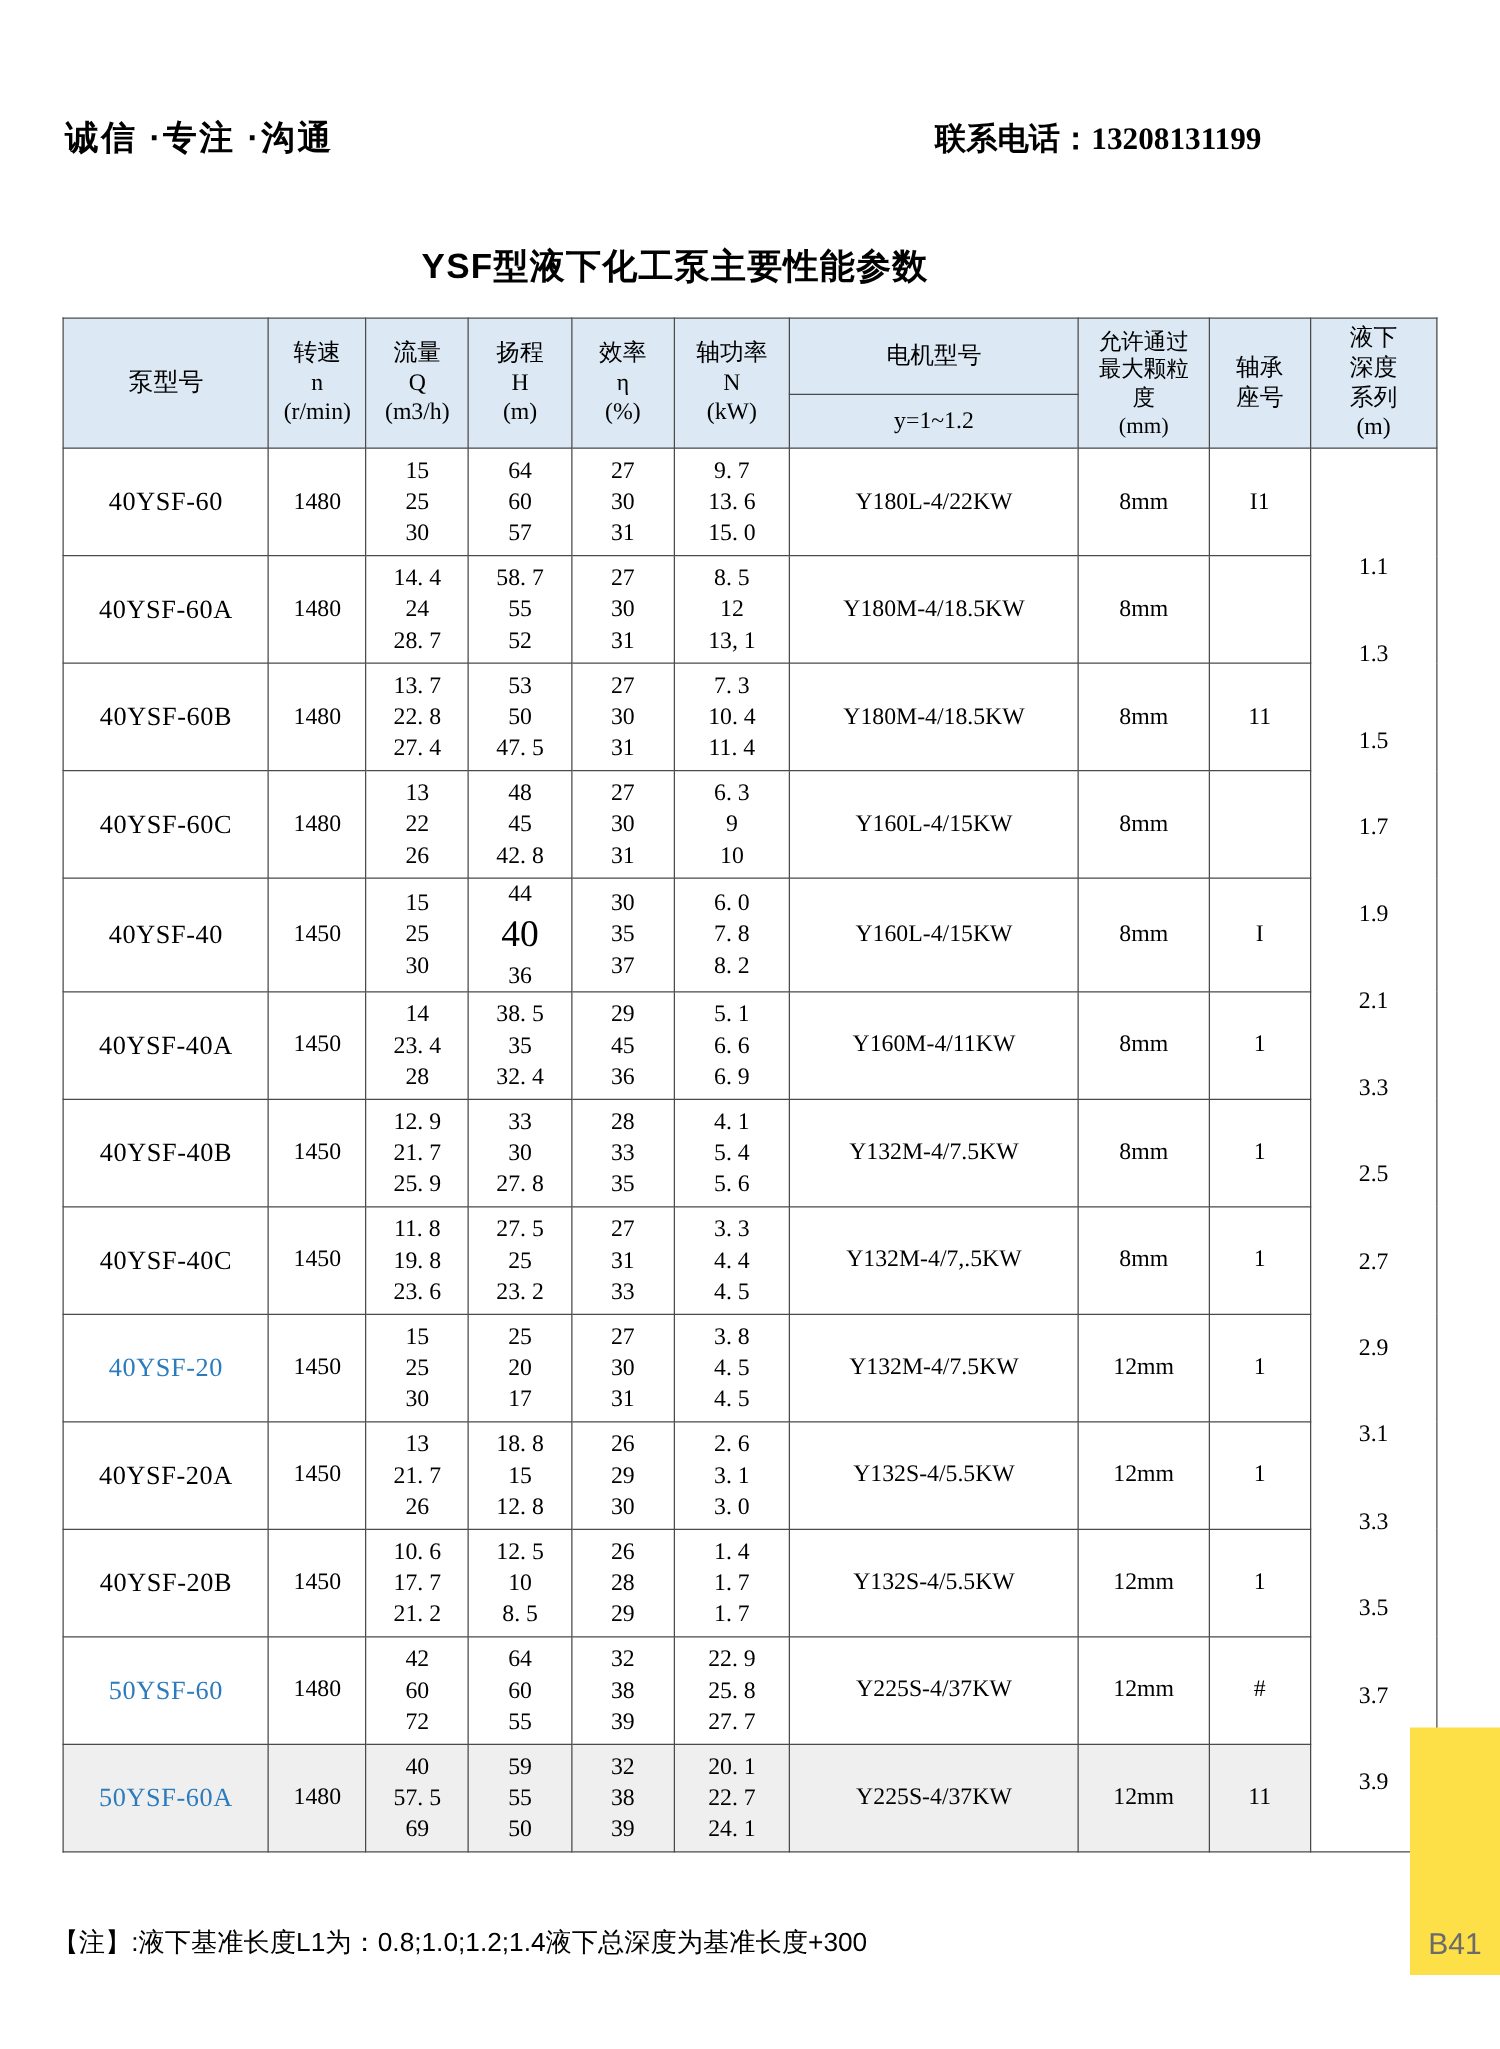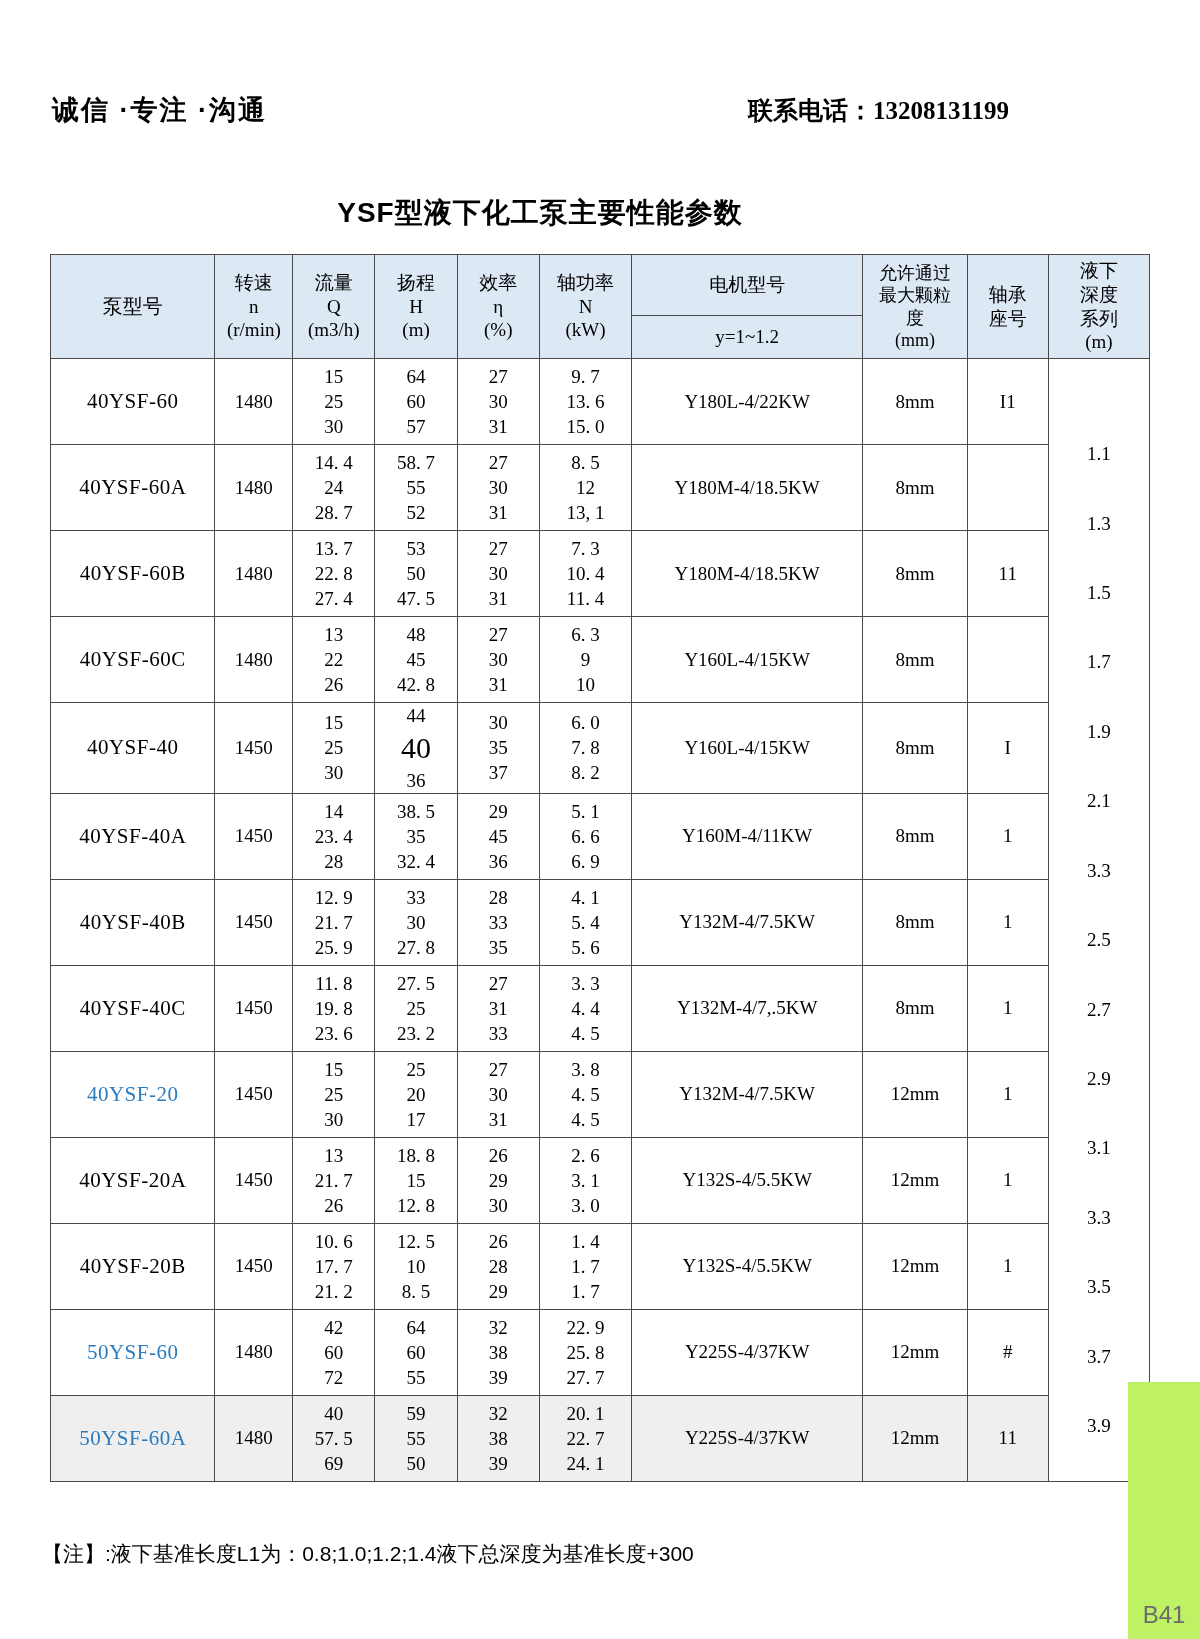--- a/index.html
+++ b/index.html
@@ -130,22 +130,22 @@
     font-family: "Liberation Sans", sans-serif;
     font-size: 21px;
     white-space: nowrap;
   }
   
   .page-tab {
     position: absolute;
     right: 0;
     top: 1382px;
     width: 72px;
-    height: 257px;
-    background: #bef264;
+    height: 198px;
+    background: #fde047;
   }
   .page-tab .num {
     position: absolute;
     bottom: 10px;
     left: 0;
     width: 72px;
     text-align: center;
     font-family: "Liberation Sans", sans-serif;
     font-size: 24px;
     color: #6b6b6b;

